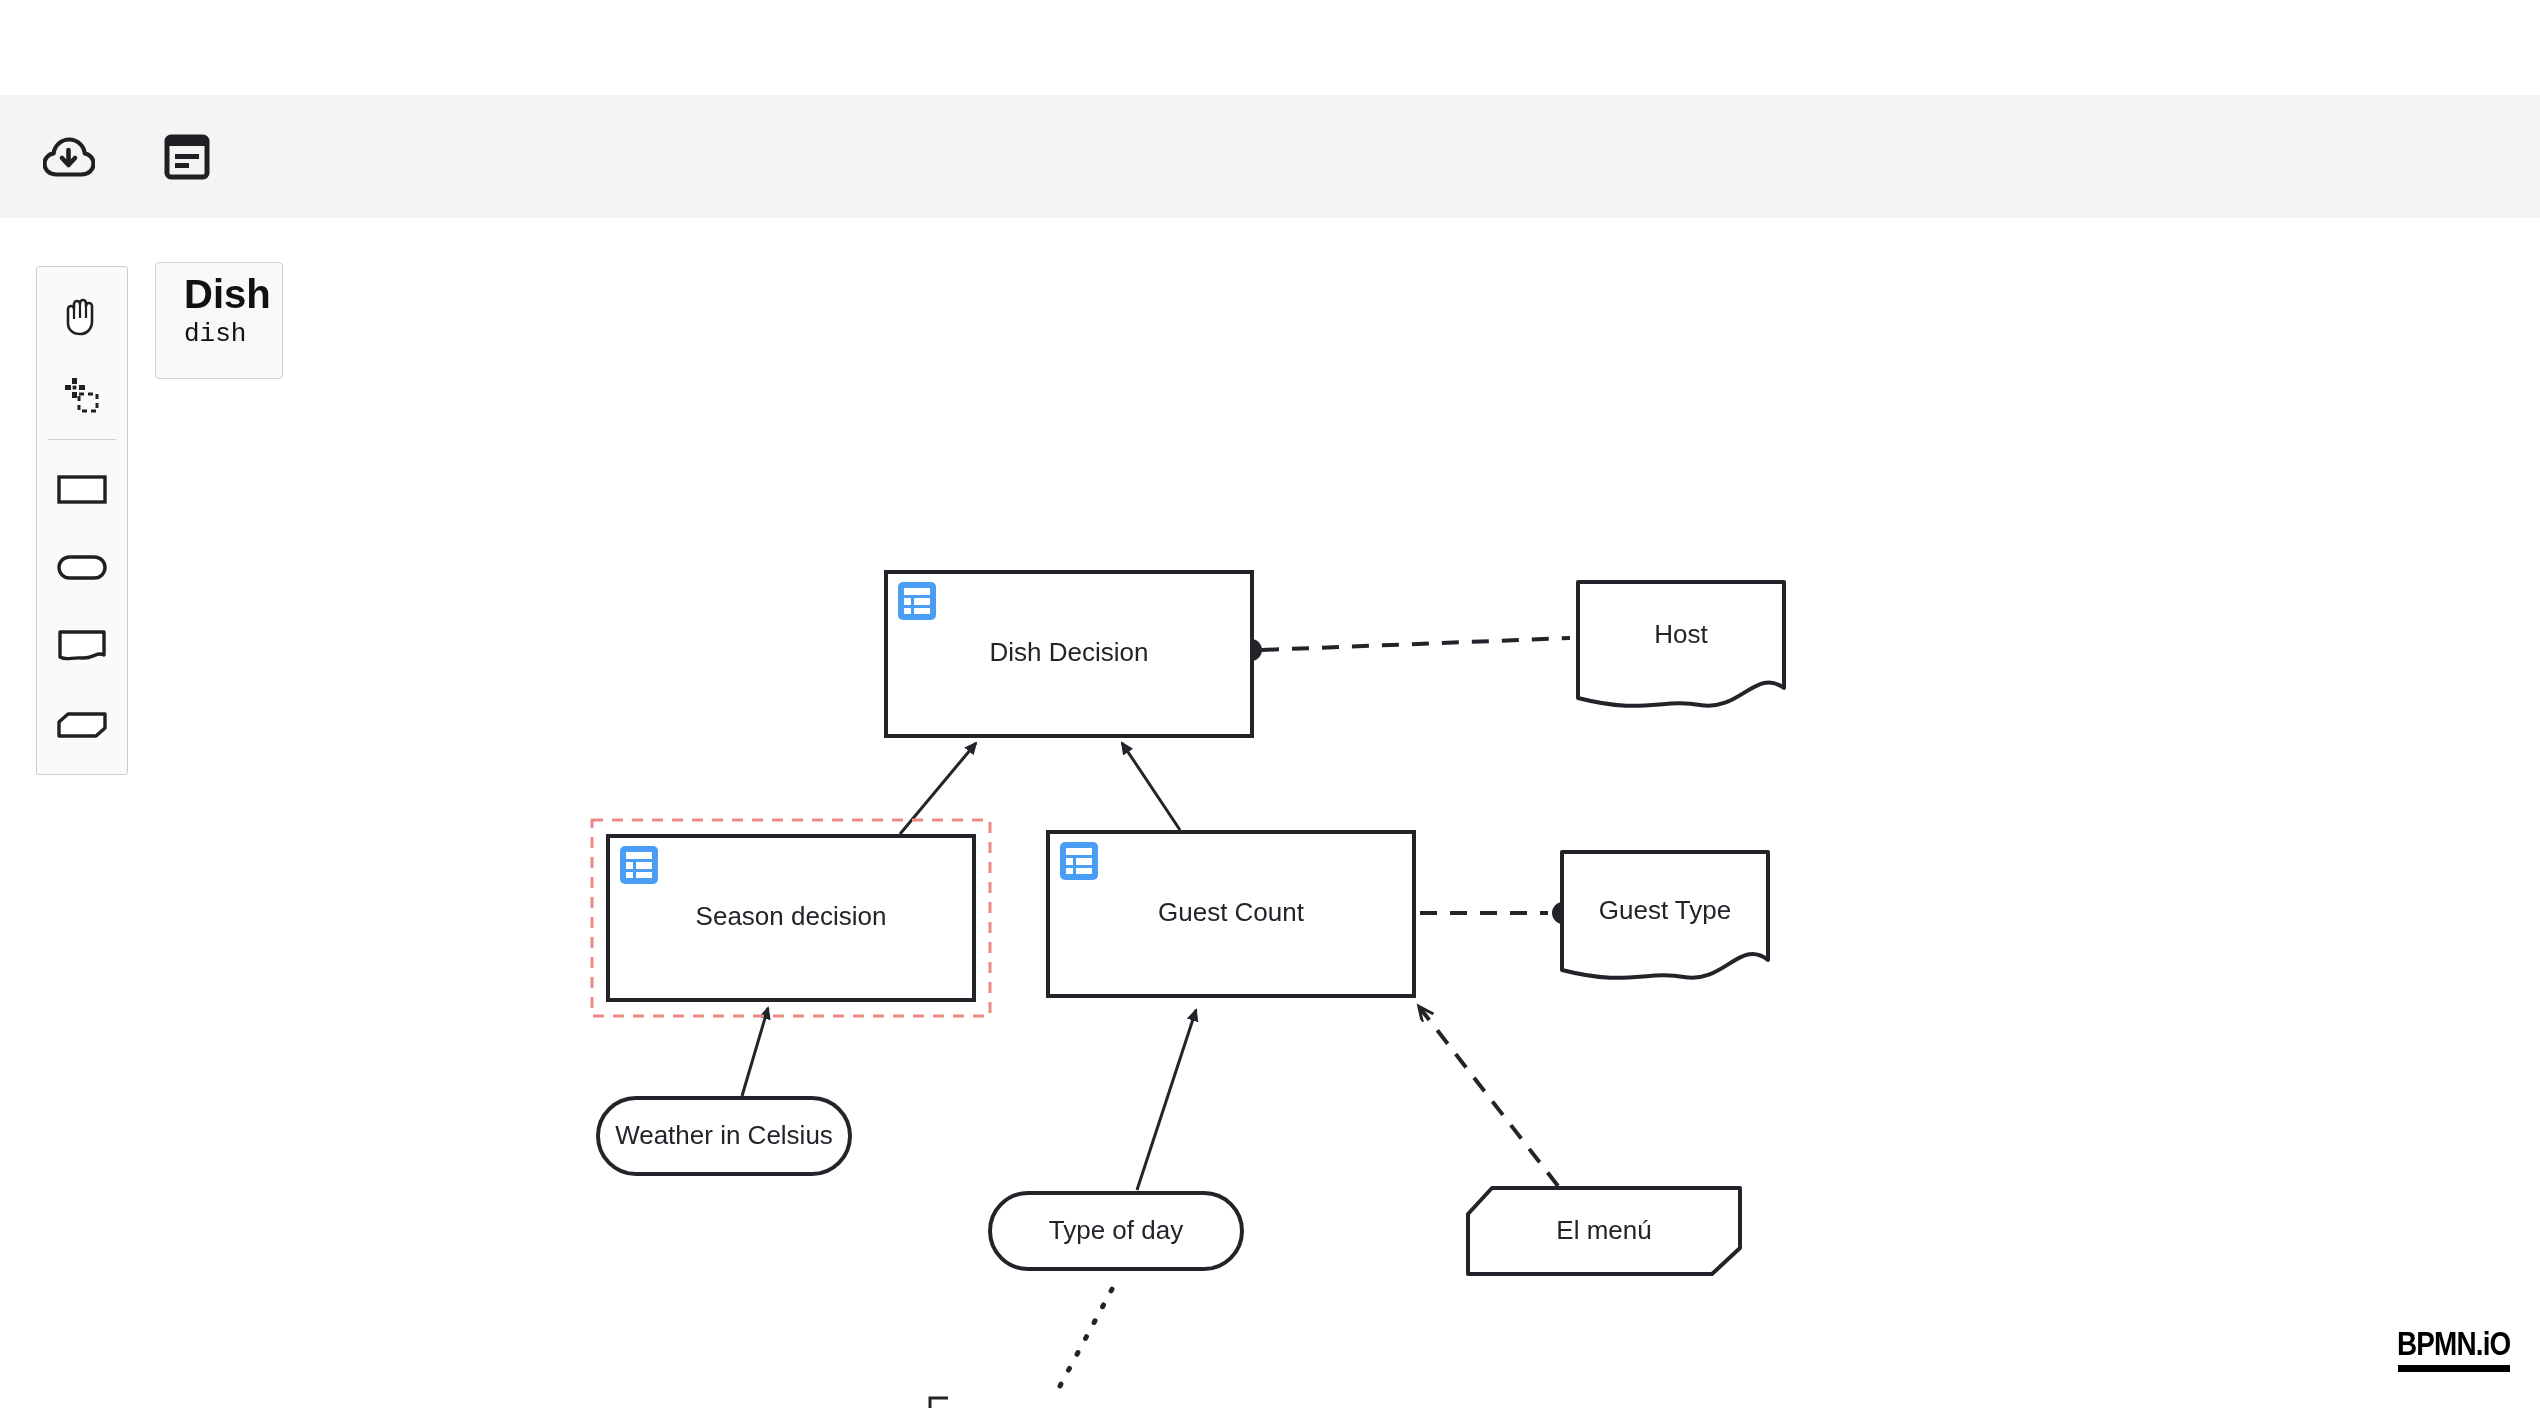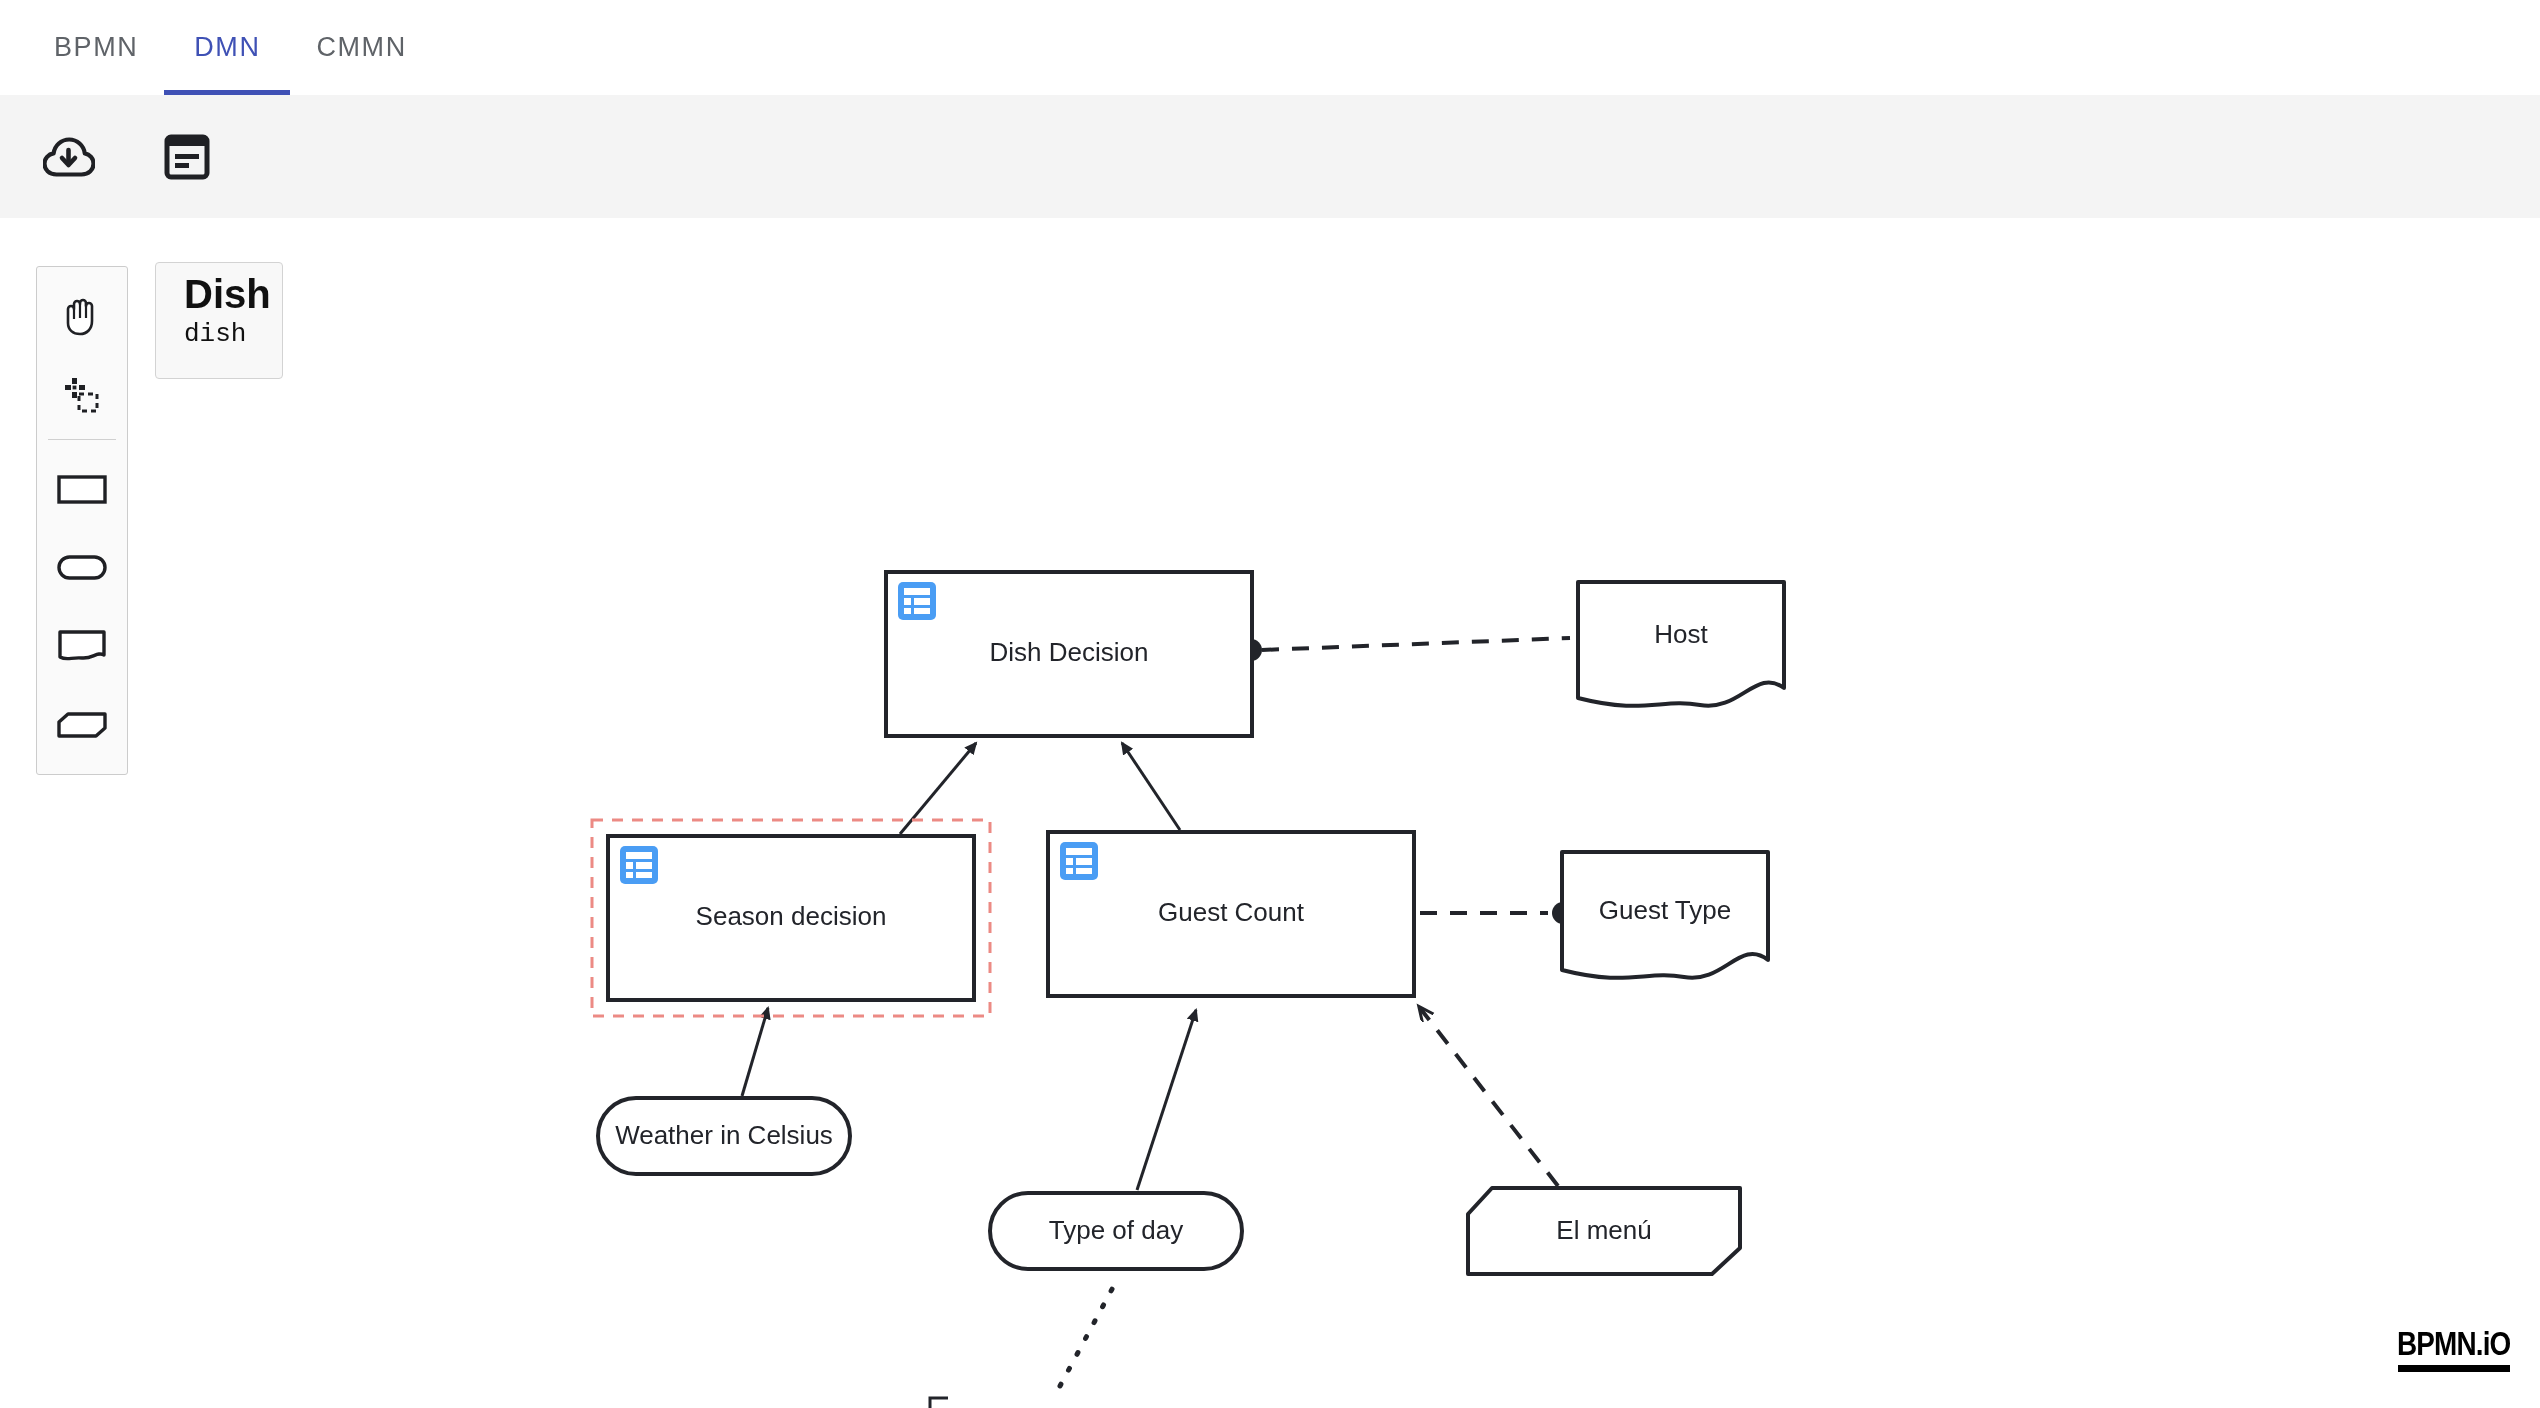--- a/index.html
+++ b/index.html
@@ -131,31 +131,20 @@
     transform-origin: right center;
     display: block;
   }
   .logo-bar { height: 7px; background: #000; width: 112px; margin-top: 2px; margin-left: auto; }
 </style>
 </head>
 <body>
 
 <div id="app">
 
-  <div class="tabbar">
-    <div class="tab">
-      <span>BPMN</span>
-    </div>
-    <div class="tab active">
-      <span>DMN</span>
-    </div>
-    <div class="tab">
-      <span>CMMN</span>
-    </div>
-  </div>
 
   <div class="toolstrip">
     <button class="tool-btn" title="download">
       <span>
         <svg width="52" height="42" viewBox="0 0 52 42">
           <path d="M14.5 38.5 C6.8 38.5 2.5 33.6 2.5 27.8 C2.5 22.4 6.4 18.1 11.6 17.4
                    C12.6 9.6 19.2 3.5 27.2 3.5 C35.2 3.5 41.8 9.6 42.8 17.4
                    C47.8 18.3 51.5 22.5 51.5 27.8 C51.5 33.6 47 38.5 39.5 38.5 Z" transform="translate(-1,0)" fill="none" stroke="#1f2024" stroke-width="4.2" stroke-linejoin="round"></path>
           <path d="M25.5 14 L25.5 27" stroke="#1f2024" stroke-width="4.6" stroke-linecap="round" fill="none"></path>
           <path d="M19 22 L25.5 29 L32 22" fill="none" stroke="#1f2024" stroke-width="4.6" stroke-linecap="round" stroke-linejoin="round"></path>

